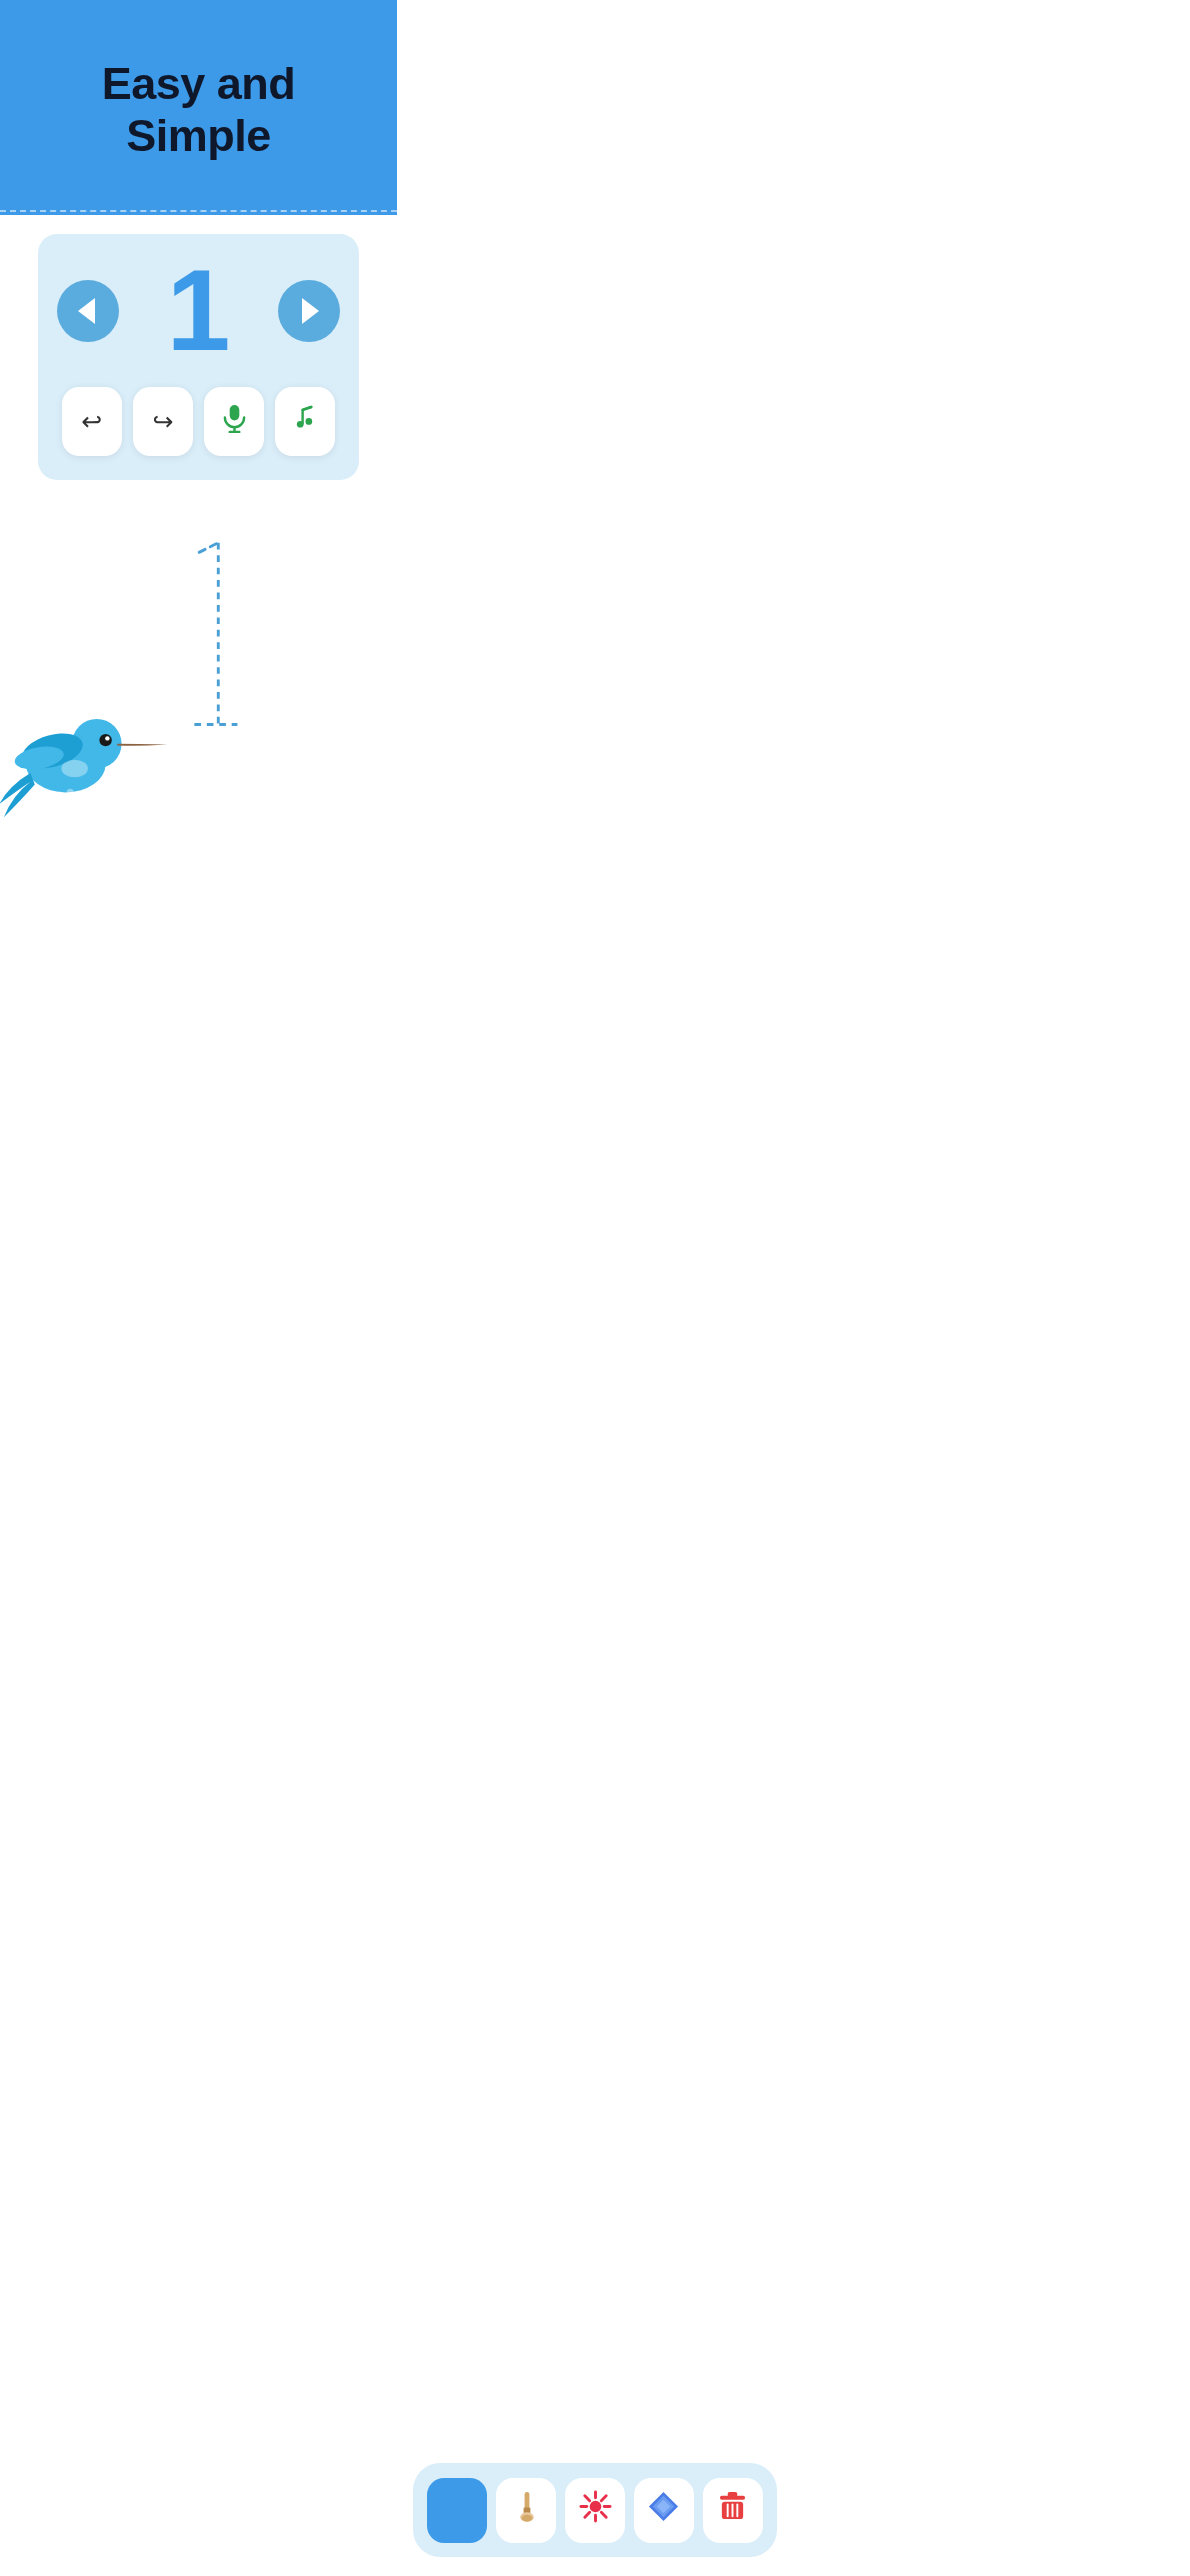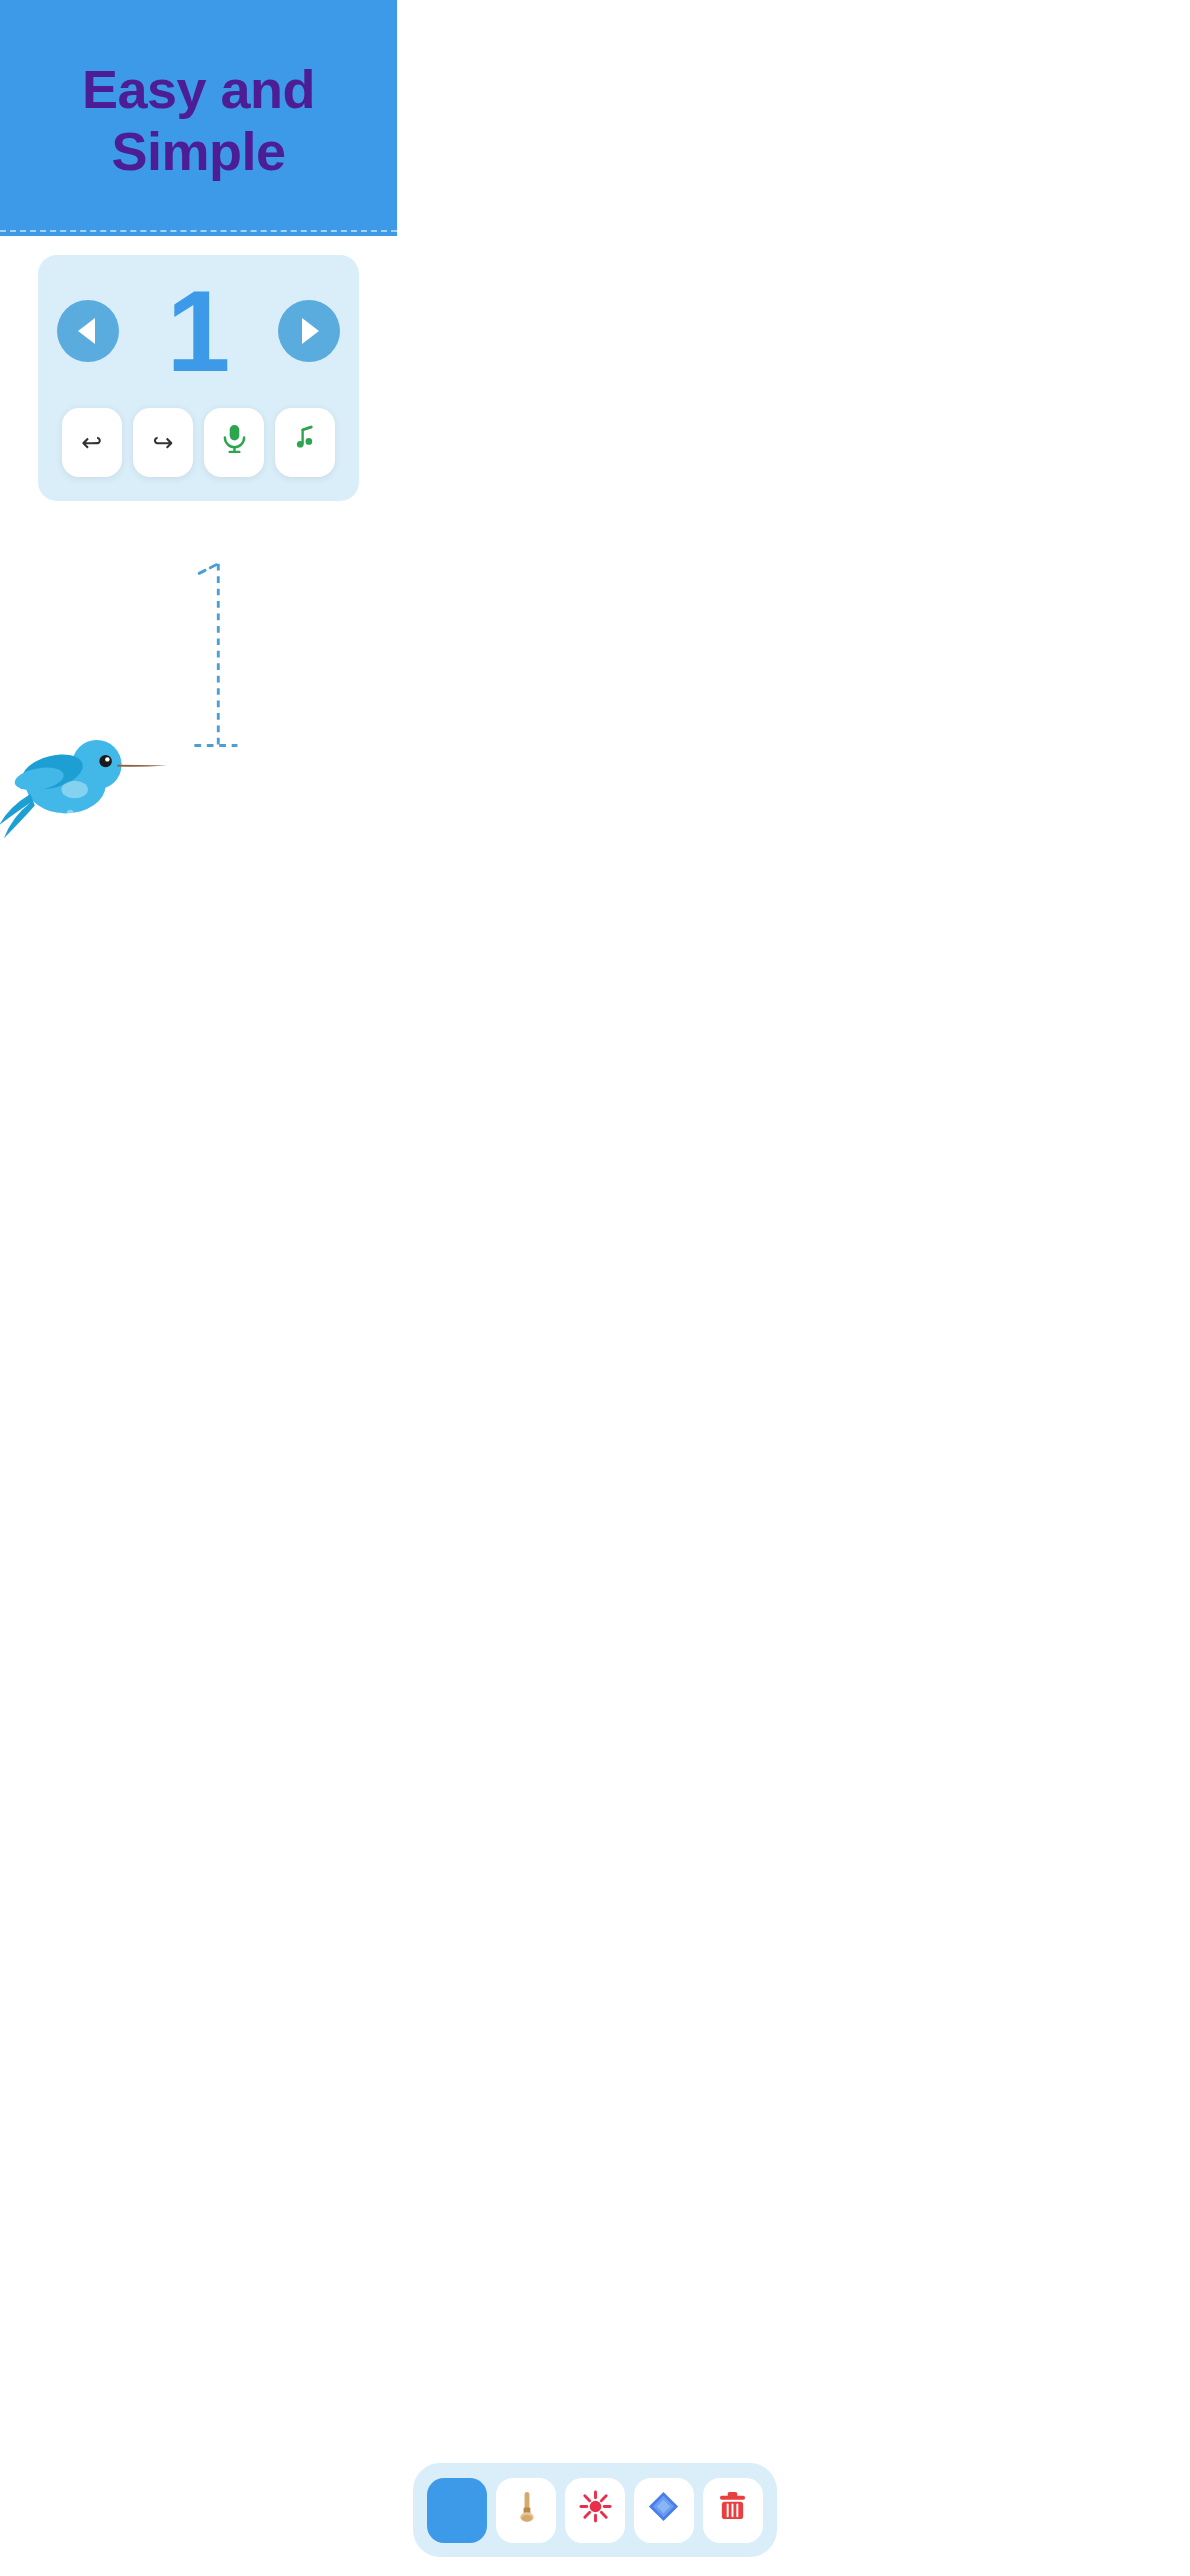--- a/index.html
+++ b/index.html
@@ -16,23 +16,23 @@
 
     
     .header {
       background: #3d9ae8;
       width: 100%;
       padding: 58px 38px 48px;
       text-align: center;
     }
 
     .header-title {
-      font-size: 54px;
+      font-size: 45px;
       font-weight: 900;
-      color: #4c1d95;
+      color: #0f172a;
       line-height: 1.15;
       letter-spacing: -0.5px;
     }
 
     
     .flashcard-section {
       background: #daeef9;
       margin: 0 19px;
       border-radius: 19px;
       padding: 19px 19px 24px;

